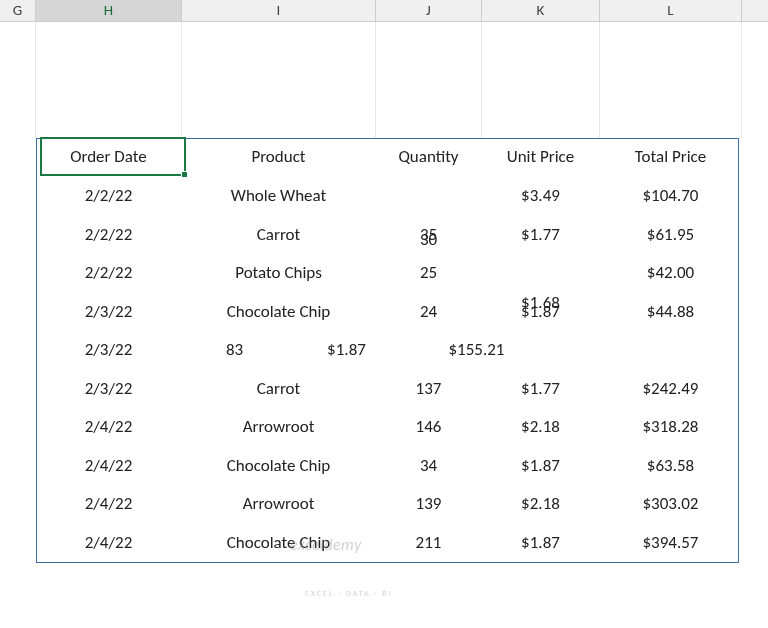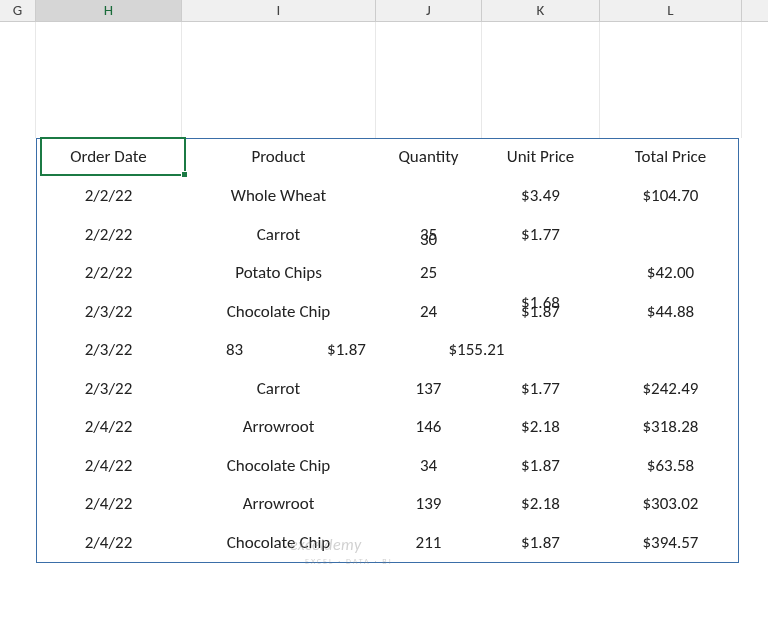--- a/index.html
+++ b/index.html
@@ -92,21 +92,21 @@
       top: 535px;
       font-size: 16px;
       color: rgba(140,140,140,0.4);
       font-style: italic;
       pointer-events: none;
       letter-spacing: 0.5px;
     }
     .watermark-sub {
       position: absolute;
       left: 305px;
-      top: 556px;
+      top: 588px;
       font-size: 8px;
       color: rgba(140,140,140,0.4);
       letter-spacing: 2px;
       pointer-events: none;
     }
   </style>
 </head>
 <body>
 
 <div class="col-headers">
@@ -146,20 +146,21 @@
         <div class="cell col-J" style="line-height:38px;margin-top:44px;">30</div>
         <div class="cell col-K" style="line-height:38px;">$3.49</div>
         <div class="cell col-L" style="line-height:38px;">$104.70</div>
       </div>
       <div class="sheet-row" style="height: 38.5px;">
         <div class="cell col-G"></div>
         <div class="cell col-H" style="line-height:38px;">2/2/22</div>
         <div class="cell col-I" style="line-height:38px;">Carrot</div>
         <div class="cell col-J" style="line-height:38px;">35</div>
         <div class="cell col-K" style="line-height:38px;">$1.77</div>
+        <div class="cell col-L" style="line-height:38px;">$61.95</div>
       </div>
       <div class="sheet-row" style="height: 38.5px;">
         <div class="cell col-G"></div>
         <div class="cell col-H" style="line-height:38px;">2/2/22</div>
         <div class="cell col-I" style="line-height:38px;">Potato Chips</div>
         <div class="cell col-J" style="line-height:38px;">25</div>
         <div class="cell col-K" style="line-height:38px;margin-top:30px;">$1.68</div>
         <div class="cell col-L" style="line-height:38px;">$42.00</div>
       </div>
       <div class="sheet-row" style="height: 38.5px;">

